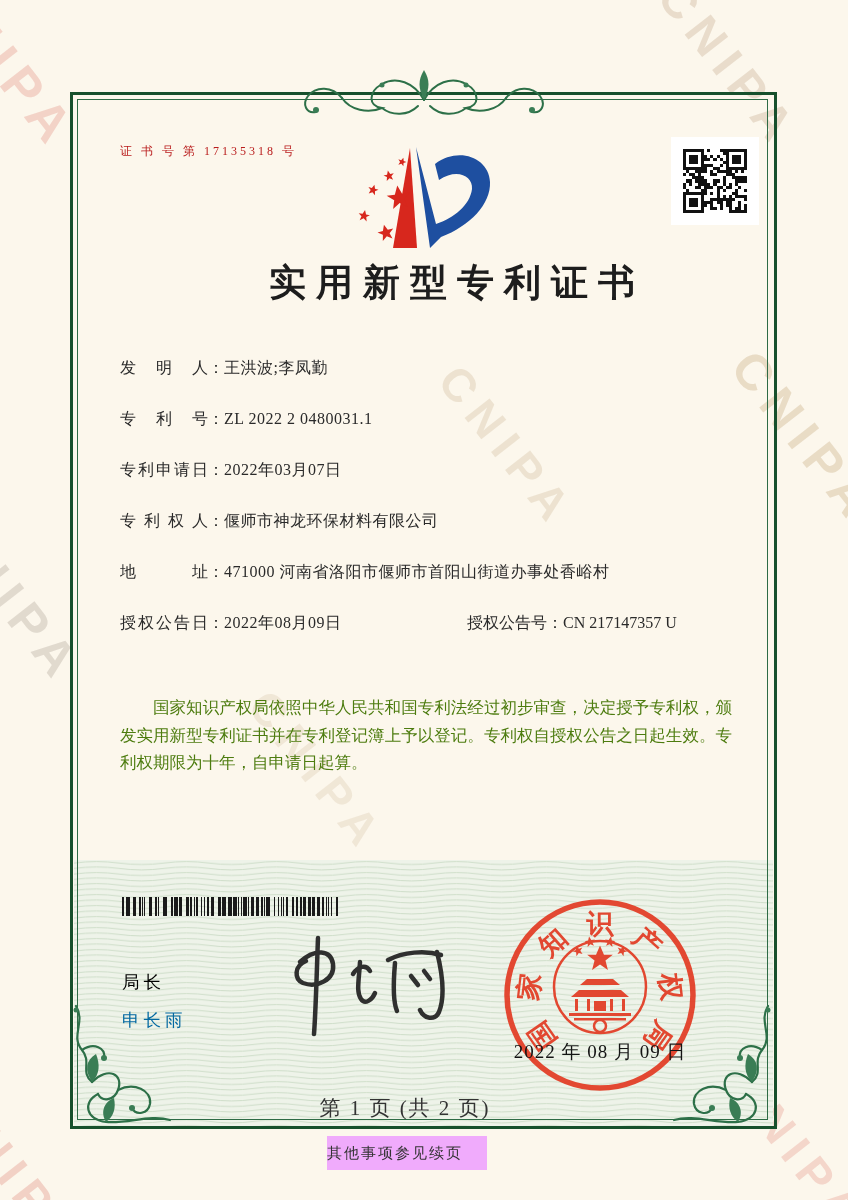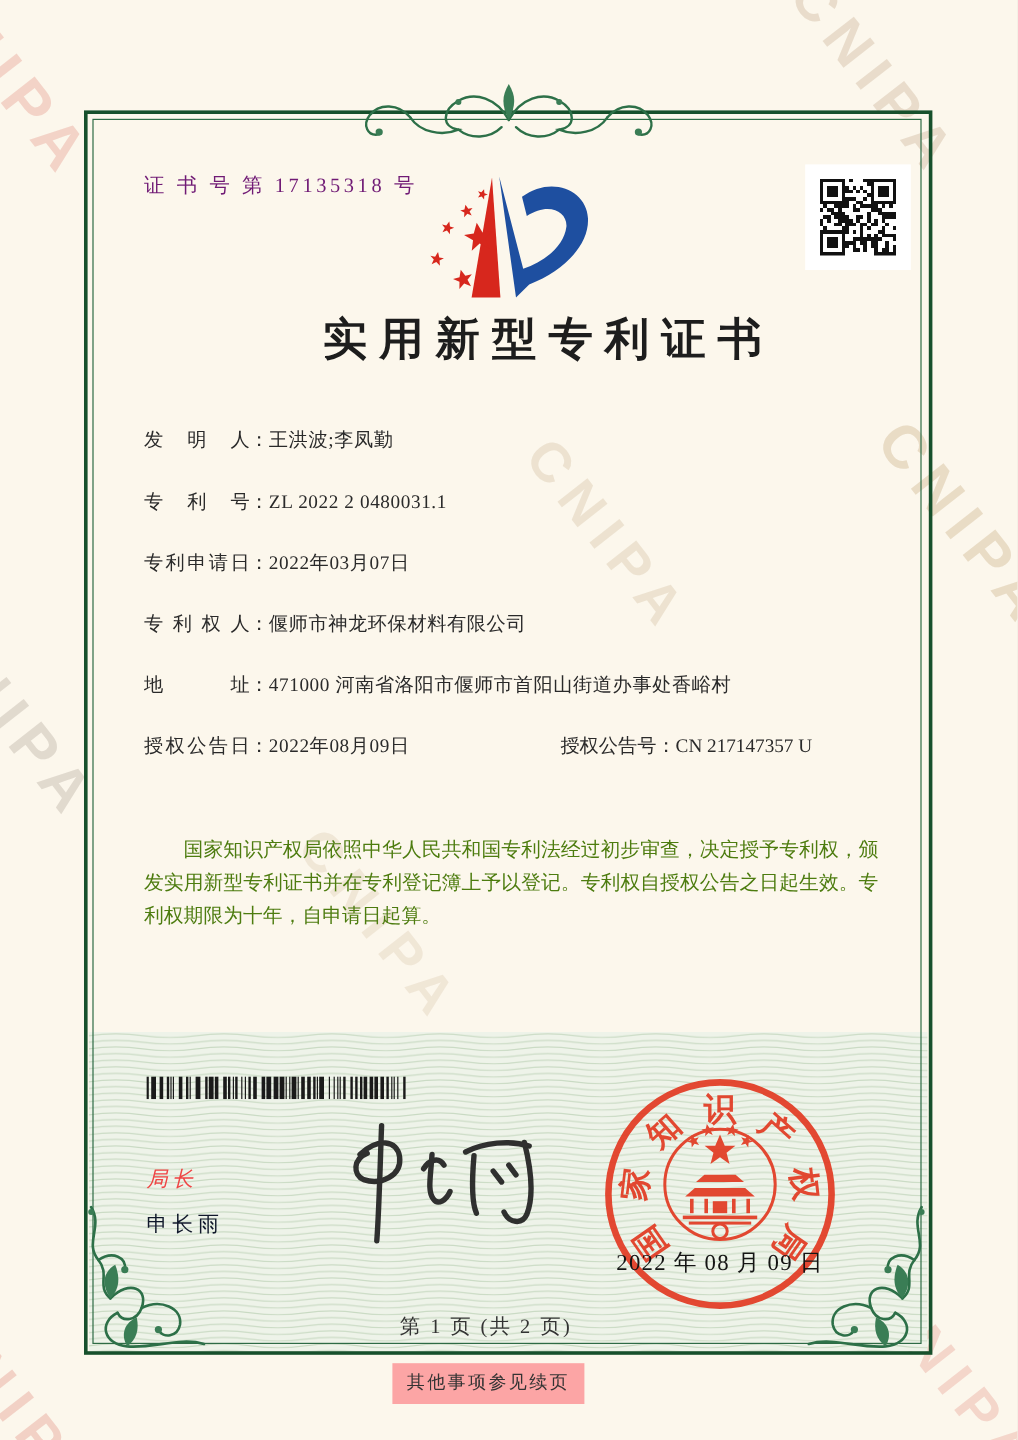--- a/index.html
+++ b/index.html
@@ -15,21 +15,21 @@
   .band{position:absolute;left:74px;top:860px;width:699px;height:266px;z-index:1;}
 
   
   .border-outer{position:absolute;left:70px;top:92px;width:701px;height:1031px;
       border:3px solid #17502c;z-index:2;}
   .border-inner{position:absolute;left:77px;top:99px;width:689px;height:1019px;
       border:1.5px solid #2e6b45;z-index:2;}
 
   .orn{position:absolute;z-index:3;}
 
-  .cert-no{position:absolute;left:120px;top:143px;font-size:17px;letter-spacing:3px;color:#701a75;z-index:4;}
+  .cert-no{position:absolute;left:120px;top:143px;font-size:12px;letter-spacing:3px;color:#b91c1c;z-index:4;}
   .logo{position:absolute;left:355px;top:140px;z-index:4;}
   .qr-wrap{position:absolute;left:671px;top:137px;width:88px;height:88px;background:#fff;z-index:4;}
   .qr-wrap svg{position:absolute;left:12px;top:12px;}
 
   .title{position:absolute;left:0;top:258px;width:848px;text-align:center;
       font-size:37px;font-weight:bold;letter-spacing:10px;color:#1d1d1d;z-index:4;padding-left:33px;}
 
   .fields{position:absolute;left:120px;top:357px;width:630px;z-index:4;font-size:16px;color:#2a2a2a;}
   .frow{height:22px;line-height:22px;margin-bottom:29px;white-space:nowrap;}
   .flabel{display:inline-block;width:88px;text-align:justify;text-align-last:justify;vertical-align:top;}
@@ -37,31 +37,31 @@
   .fvalue{letter-spacing:0.5px;}
   .grant{position:relative;}
   .grant .pair2{position:absolute;left:335px;top:0;margin-left:12px;}
 
   .paras{position:absolute;left:120px;top:694px;width:612px;z-index:4;
       font-size:16.5px;line-height:27.5px;color:#4d7c0f;text-align:justify;}
   .paras p{margin:0;text-indent:2em;}
 
   .barcode{position:absolute;left:122px;top:897px;z-index:4;}
 
-  .sig-title{position:absolute;left:122px;top:970px;font-size:17.5px;letter-spacing:4px;color:#ef4444;z-index:5;font-style:italic;}
-  .sig-name{position:absolute;left:122px;top:1008px;font-size:17.5px;letter-spacing:4px;color:#0f172a;z-index:5;}
+  .sig-title{position:absolute;left:122px;top:970px;font-size:17.5px;letter-spacing:4px;color:#000000;z-index:5;}
+  .sig-name{position:absolute;left:122px;top:1008px;font-size:17.5px;letter-spacing:4px;color:#0369a1;z-index:5;}
   .signature{position:absolute;left:245px;top:930px;z-index:5;}
 
   .seal{position:absolute;left:480px;top:878px;z-index:5;}
 
   .page-num{position:absolute;left:405px;top:1094px;transform:translateX(-50%);
-      font-size:17px;letter-spacing:2px;color:#333;z-index:4;white-space:nowrap;}
-
-  .footer-note{position:absolute;left:327px;top:1136px;width:160px;height:34px;background:#fca5a5;
-      z-index:4;text-align:center;line-height:34px;font-size:15px;letter-spacing:2px;color:#333;}
+      font-size:21px;letter-spacing:2px;color:#333;z-index:4;white-space:nowrap;}
+
+  .footer-note{position:absolute;left:327px;top:1136px;width:160px;height:34px;background:#f0abfc;
+      z-index:4;text-align:left;line-height:34px;font-size:15px;letter-spacing:2px;color:#333;}
 </style>
 </head>
 <body>
 
 <div class="page">
 
   <span class="wm" style="left:-38px;top:-40px;color:rgba(228,152,140,0.38);font-size:52px;">CNIPA</span>
   <span class="wm" style="left:690px;top:-30px;color:rgba(216,198,176,0.55);font-size:48px;">CNIPA</span>
   <span class="wm" style="left:765px;top:340px;color:rgba(220,202,172,0.6);font-size:50px;">CNIPA</span>
   <span class="wm" style="left:470px;top:355px;color:rgba(224,210,186,0.55);font-size:46px;">CNIPA</span>

